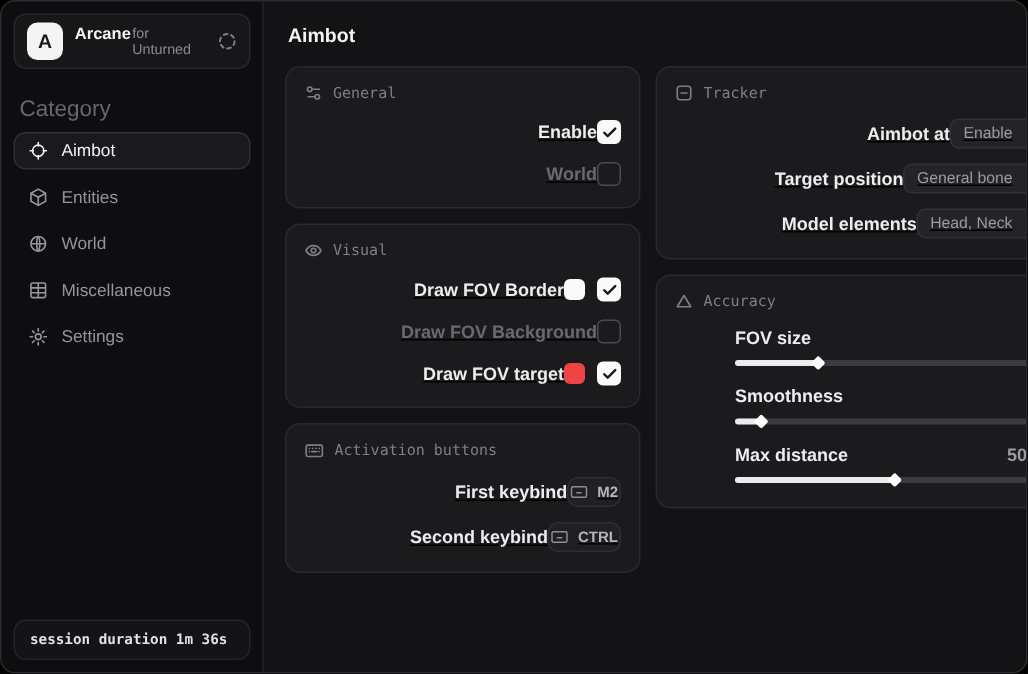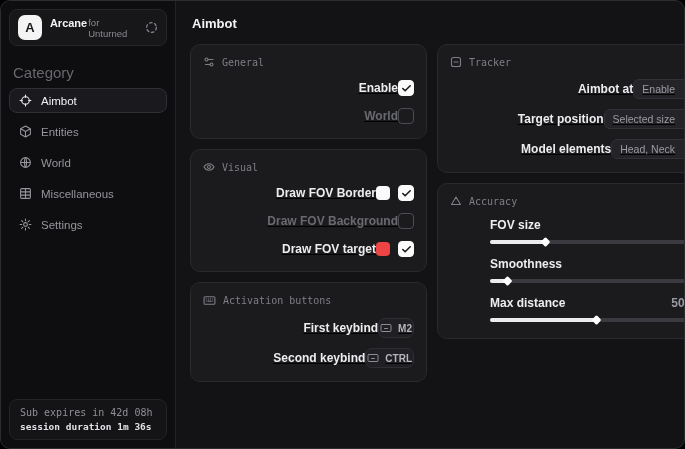--- a/index.html
+++ b/index.html
@@ -144,21 +144,20 @@
           <svg width="13" height="13" viewBox="0 0 24 24" fill="none" stroke="currentColor" stroke-width="2" stroke-linecap="round">
               <circle cx="12" cy="12" r="3.5"></circle>
               <path d="M12 2v3M12 19v3M2 12h3M19 12h3M4.9 4.9l2.1 2.1M17 17l2.1 2.1M19.1 4.9 17 7M7 17l-2.1 2.1"></path>
             </svg>
         </span>
         <span>Settings</span>
       </div>
     </nav>
 
     <div class="side-footer">
-      <span class="footer-line1">Sub expires in 42d 08h</span>
       <span class="footer-line2">session duration 1m 36s</span>
     </div>
   </aside>
 
   <main class="main">
     <h1 class="main-title">Aimbot</h1>
 
     <div class="columns">
       <div class="col col-left">
 
@@ -288,21 +287,21 @@
                 <svg width="11" height="11" viewBox="0 0 24 24" fill="none" stroke="currentColor" stroke-width="2.4" stroke-linecap="round" stroke-linejoin="round">
                     <path d="M7 9l5-5 5 5"></path>
                     <path d="M7 15l5 5 5-5"></path>
                   </svg>
               </span>
             </span>
           </div>
           <div class="row">
             <span class="row-label">Target position</span>
             <span class="select-pill">
-              <span>Selected size</span>
+              <span>General bone</span>
               <span class="sel-icon">
                 <svg width="11" height="11" viewBox="0 0 24 24" fill="none" stroke="currentColor" stroke-width="2.4" stroke-linecap="round" stroke-linejoin="round">
                     <path d="M7 9l5-5 5 5"></path>
                     <path d="M7 15l5 5 5-5"></path>
                   </svg>
               </span>
             </span>
           </div>
           <div class="row">
             <span class="row-label">Model elements</span>

